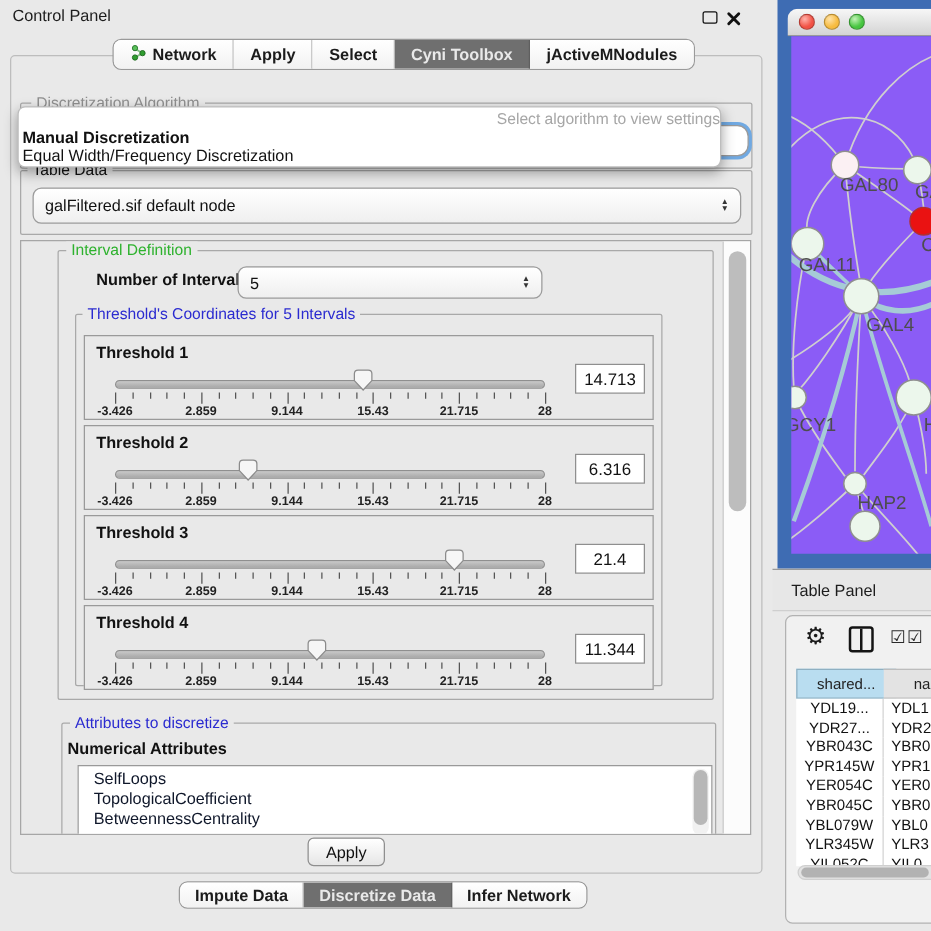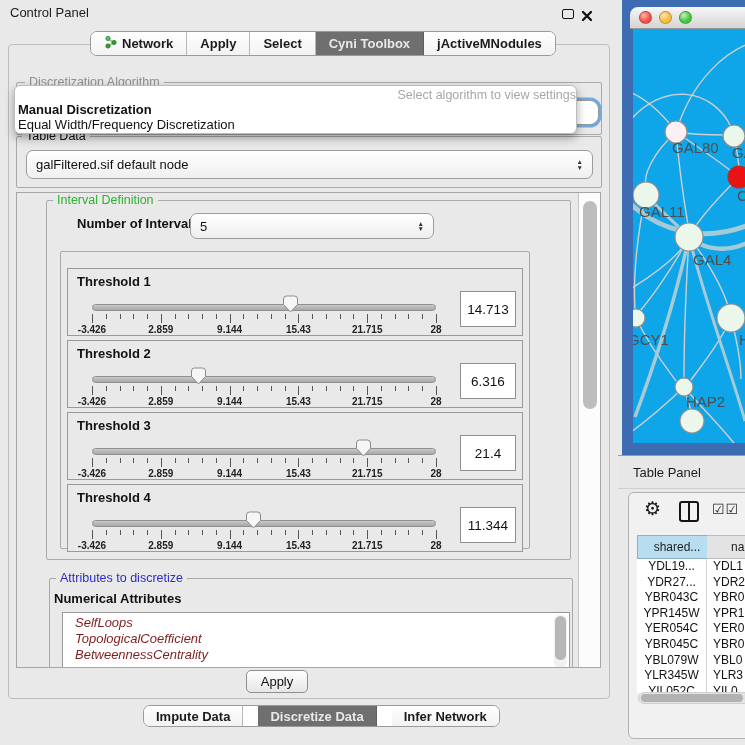--- a/index.html
+++ b/index.html
@@ -47,39 +47,39 @@
 
   .thr-panel{position:relative;width:456px;height:68px;border:1px solid #9a9a9a;margin:0 0 4px 6px;background:#e9e9e9;}
   .th-label{position:absolute;left:9px;top:5px;font-size:13px;font-weight:bold;color:#111;}
   .track{position:absolute;left:24px;top:35px;width:344px;height:7px;border:1px solid #8f8f8f;border-radius:4px;background:linear-gradient(#c9c9c9,#a8a8a8);}
   .thumb{position:absolute;top:26px;}
   .ticks{position:absolute;left:24px;top:45px;width:344px;height:10px;}
   .tick{position:absolute;top:0;width:1px;height:5px;background:#555;}
   .tick.major{height:9px;}
   .tick-labels{position:absolute;left:24px;top:55px;width:344px;height:12px;}
   .tick-label{position:absolute;transform:translateX(-50%);font-size:10px;font-weight:bold;color:#222;white-space:nowrap;}
-  .th-value{position:absolute;left:392px;top:22px;width:56px;height:36px;border:1px solid #8f8f8f;background:#fff;font-size:13.5px;text-align:center;color:#111;}
+  .th-value{position:absolute;left:392px;top:22px;width:56px;height:24px;border:1px solid #8f8f8f;background:#fff;font-size:13.5px;text-align:center;color:#111;}
 
   .attr-sub{position:absolute;left:4px;top:12px;font-size:13px;font-weight:bold;color:#111;}
   .listbox{position:absolute;left:12px;top:33px;width:508px;height:58px;border:1px solid #999;background:#fff;overflow:hidden;}
   .listbox ul{margin:2px 0 0 0;padding:0 0 0 12px;list-style:none;}
-  .listbox li{font-size:13px;color:#7f1d1d;line-height:16px;font-style:italic;}
+  .listbox li{font-size:13px;color:#0f172a;line-height:16px;}
   .list-scroll{position:absolute;right:2px;top:2px;width:13px;height:53px;background:#f1f1f1;border-radius:6px;}
   .list-scroll .lth{position:absolute;left:1px;top:1px;width:11px;height:44px;background:#b7b7b7;border-radius:6px;}
 
   .vscroll{position:absolute;left:561px;top:0;width:23px;height:474px;background:#fcfcfc;border-left:1px solid #c4c4c4;}
   .vscroll .vth{position:absolute;left:4px;top:8px;width:14px;height:208px;background:#bdbdbd;border-radius:7px;}
 
   .apply-btn{position:absolute;left:246px;top:670px;width:62px;height:23px;border:1px solid #8f8f8f;border-radius:5px;background:linear-gradient(#ffffff,#e6e6e6);font-size:13px;color:#111;text-align:center;line-height:21px;}
 
   
   .net-frame{position:absolute;left:622px;top:0;width:123px;height:455px;background:#3e6cb3;}
   .mac-bar{position:absolute;left:8px;top:7px;right:-2px;height:22px;background:linear-gradient(#f7f7f7,#d4d4d4);border-bottom:1px solid #9a9a9a;border-top-left-radius:8px;display:flex;align-items:center;padding-left:9px;gap:7px;}
   .light{width:13px;height:13px;border-radius:50%;border:1px solid rgba(0,0,0,.25);}
-  .net-canvas{position:absolute;left:11px;top:29px;width:112px;height:414px;background:#0ea5e9;overflow:hidden;}
+  .net-canvas{position:absolute;left:11px;top:29px;width:112px;height:414px;background:#8b5cf6;overflow:hidden;}
   #net text{font-size:15px;fill:#4d4d4d;}
 
   .tp-head{position:absolute;left:618px;top:455px;width:127px;height:34px;background:#e7e7e7;border-top:1px solid #9a9a9a;border-bottom:1px solid #cfcfcf;}
   .tp-title{position:absolute;left:15px;top:9px;font-size:13px;color:#1d1d1d;}
   .tp-body{position:absolute;left:628px;top:492px;width:130px;height:247px;background:#f1f1f1;border:1px solid #b2b2b2;border-radius:6px;}
   .gear{position:absolute;left:15px;top:4px;font-size:19px;color:#1a1a1a;}
   .cols-icon{position:absolute;left:50px;top:8px;width:20px;height:21px;border:2px solid #141414;border-radius:3px;}
   .cols-icon div{position:absolute;left:7px;top:0;width:2px;height:17px;background:#141414;}
   .checks{position:absolute;left:83px;top:8px;font-size:14px;color:#2a2a2a;letter-spacing:1px;}
   .thdr{position:absolute;top:42px;height:24px;font-size:12px;color:#222;display:flex;align-items:center;justify-content:center;}
@@ -164,20 +164,21 @@
         <div class="num-label">Number of Intervals</div>
         <div class="combo num-combo">
           <span>5</span>
           <span class="spin">
               <span>▲</span>
               <span>▼</span>
             </span>
         </div>
 
         <div class="group" style="left:13px;top:50px;width:470px;height:298px;">
+          <span class="group-label lbl-blue" style="left:5px;">Threshold's Coordinates for 5 Intervals</span>
           <div style="position:absolute;left:0;top:16px;">
             <div class="thr-panel">
               <div class="th-label">Threshold 1</div>
               <div class="track"></div>
               <div class="ticks">
                   <div class="tick major" style="left: 0%;"></div>
                   <div class="tick" style="left: 4%;"></div>
                   <div class="tick" style="left: 8%;"></div>
                   <div class="tick" style="left: 12%;"></div>
                   <div class="tick" style="left: 16%;"></div>
@@ -367,21 +368,21 @@
         </div>
       </div>
 
       <div class="vscroll">
           <div class="vth"></div>
         </div>
     </div>
 
     <div class="apply-btn">Apply</div>
 
-    <div class="seg seg2" style="left:143px;top:705px;gap:15px;">
+    <div class="seg seg2" style="left:143px;top:705px;">
       <div class="tab">
           <span>Impute Data</span>
         </div>
       <div class="tab sel">
           <span>Discretize Data</span>
         </div>
       <div class="tab">
           <span>Infer Network</span>
         </div>
     </div>

